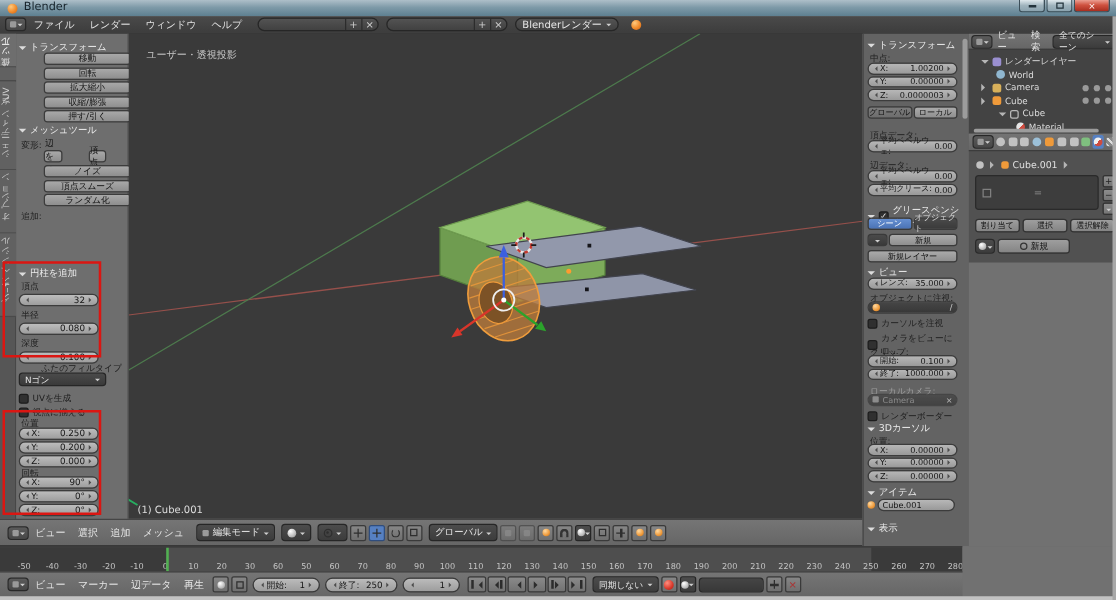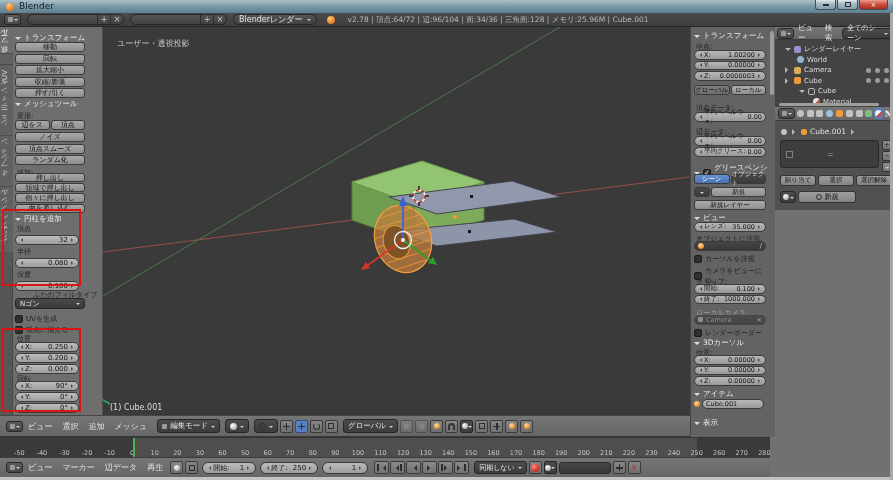--- a/index.html
+++ b/index.html
@@ -30,21 +30,21 @@
 .stats{margin-left:8px;color:#b9b9b9;font-size:7.5px;}
 
 
 .tabstrip{position:absolute;left:0;top:27px;width:13px;height:388px;background:#565656;border-right:1px solid #474747;}
 .vtab{writing-mode:vertical-rl;transform:rotate(180deg);width:13px;font-size:7px;color:#cfcfcf;background:#616161;border-top:1px solid #4a4a4a;padding:5px 0;text-align:center;}
 .vtab:first-child{background:#6e6e6e;color:#fff;}
 .tshelf{position:absolute;left:13px;top:27px;width:90px;height:388px;background:#6e6e6e;border-right:1px solid #4f4f4f;}
 .ts{position:absolute;left:2px;}
 .phead{color:#ececec;font-size:7.5px;display:flex;align-items:center;gap:3px;}
 .phead::before{content:"";width:0;height:0;border:3.5px solid transparent;border-top-color:#dcdcdc;margin-top:3px;}
-.tbtn2{width:70px;height:10px;border:1px solid #3c3c3c;border-radius:3px;background:linear-gradient(#a9a9a9,#8e8e8e);color:#101010;font-size:7px;display:flex;align-items:center;justify-content:center;}
+.tbtn2{width:70px;height:10px;border:1px solid #3c3c3c;border-radius:3px;background:linear-gradient(#a9a9a9,#8e8e8e);color:#101010;font-size:7px;display:flex;align-items:center;justify-content:center;margin-left:20px;}
 .lbl{color:#1d1d1d;font-size:7px;}
 .lbl.gray{color:#9f9f9f;}
 .slider{width:64px;height:10px;border:1px solid #3c3c3c;border-radius:5px;background:linear-gradient(#bdbdbd,#9d9d9d);display:flex;align-items:center;padding:0 3px;color:#141414;font-size:7px;}
 .slider .val{margin-left:auto;text-align:right;}
 .arl{width:0;height:0;border:2.5px solid transparent;border-right-color:#4c4c4c;margin-right:2px;}
 .arr{width:0;height:0;border:2.5px solid transparent;border-left-color:#4c4c4c;margin-left:3px;}
 .ddark{width:70px;height:11px;border:1px solid #262626;border-radius:3px;background:linear-gradient(#4a4a4a,#3a3a3a);color:#e6e6e6;font-size:7px;display:flex;align-items:center;padding:0 4px;}
 .ddark .dar{margin-left:auto;}
 .cbrow{display:flex;align-items:center;gap:3px;}
 .cb{width:8px;height:8px;background:#303030;border:1px solid #1c1c1c;border-radius:2px;flex:none;}
@@ -159,20 +159,23 @@
           <span>×</span>
         </span>
     </span>
   </div>
 
   <div class="ibar">
     <span class="ebtn">
         <span class="esq"></span>
         <span class="dar"></span>
       </span>
+    <span>
+      <span class="menu">ファイル</span><span class="menu">レンダー</span><span class="menu">ウィンドウ</span><span class="menu">ヘルプ</span>
+    </span>
     <span class="idwidget">
       <span class="seg">
           <span class="esq"></span>
           <span class="dar"></span>
         </span>
       <span class="seg name">Default</span>
       <span class="sq">+</span>
       <span class="sq">×</span>
     </span>
     <span class="idwidget">
@@ -182,21 +185,20 @@
         </span>
       <span class="seg name">Scene</span>
       <span class="sq">+</span>
       <span class="sq">×</span>
     </span>
     <span class="engine">
         <span>Blenderレンダー</span>
         <span class="dar"></span>
       </span>
     <span class="blogo" style="margin-left:10px"></span>
-    <span class="stats">v2.78 | 頂点:64/72 | 辺:96/104 | 面:34/36 | 三角面:128 | メモリ:25.96M | Cube.001</span>
   </div>
 
   <div class="tabstrip">
     <div class="vtab">ツール</div>
       <div class="vtab">作成</div>
       <div class="vtab">シェーディング/UV</div>
       <div class="vtab">オプション</div>
       <div class="vtab">グリースペンシル</div>
   </div>
 
@@ -214,26 +216,20 @@
     <div class="ts splitrow" style="top:93px">
       <div class="tbtn2">辺をス</div>
         <div class="tbtn2">頂点</div>
     </div>
     <div class="ts" style="top:105px;display:flex;flex-direction:column;gap:1.5px">
       <div class="tbtn2">ノイズ</div>
         <div class="tbtn2">頂点スムーズ</div>
         <div class="tbtn2">ランダム化</div>
     </div>
     <div class="ts lbl" style="top:141px;left:4px">追加:</div>
-    <div class="ts addbtns" style="top:146px;display:flex;flex-direction:column;gap:1px">
-      <div class="tbtn2" style="height:9.2px">押し出し</div>
-        <div class="tbtn2" style="height:9.2px">領域で押し出し</div>
-        <div class="tbtn2" style="height:9.2px">個々に押し出し</div>
-        <div class="tbtn2" style="height:9.2px">面を差し込む</div>
-    </div>
 
     <div class="ts phead" style="top:187px">円柱を追加</div>
     <div class="ts" style="top:196px">
       <div style="margin-bottom:2px">
           <div class="lbl" style="margin:1px 0 1px 2px">頂点</div>
           <div class="slider">
             <span class="arl"></span>
             <span class="val">32</span>
             <span class="arr"></span>
           </div>

